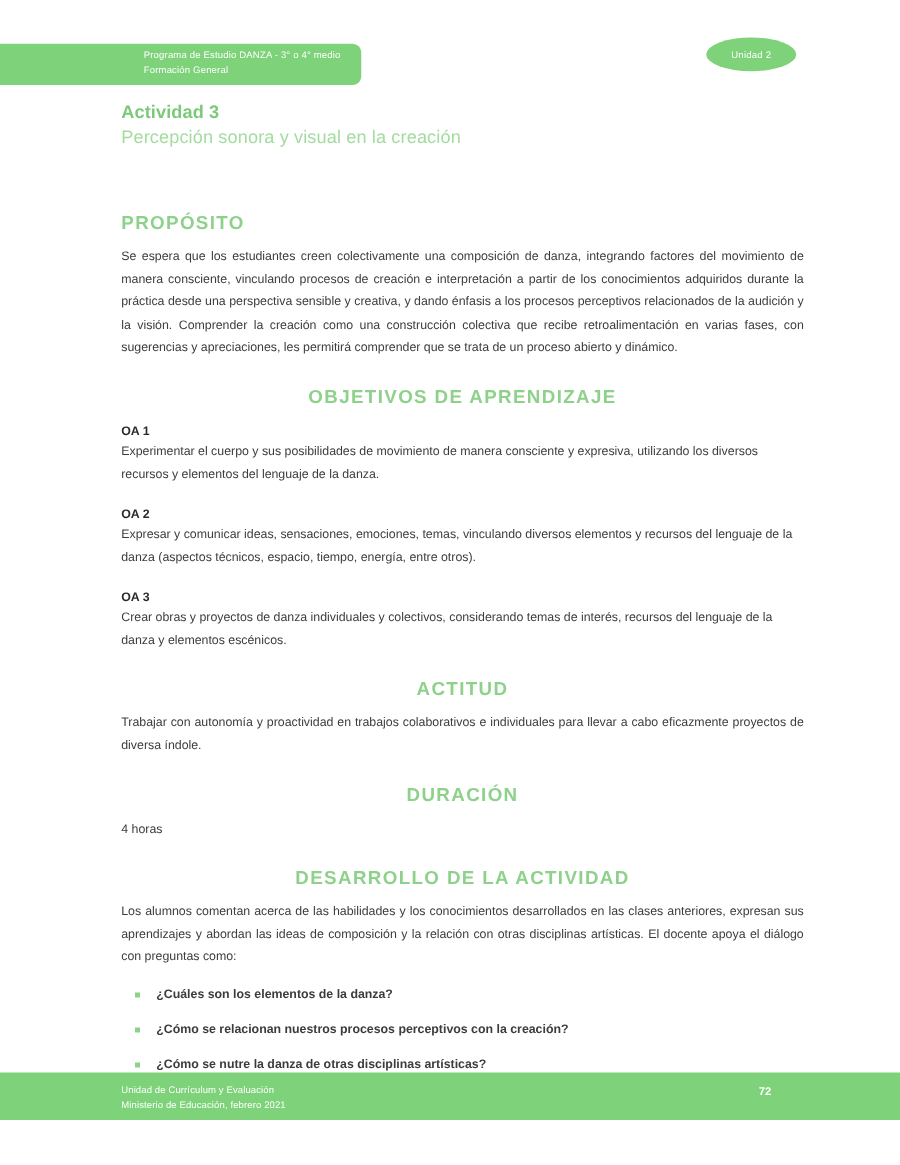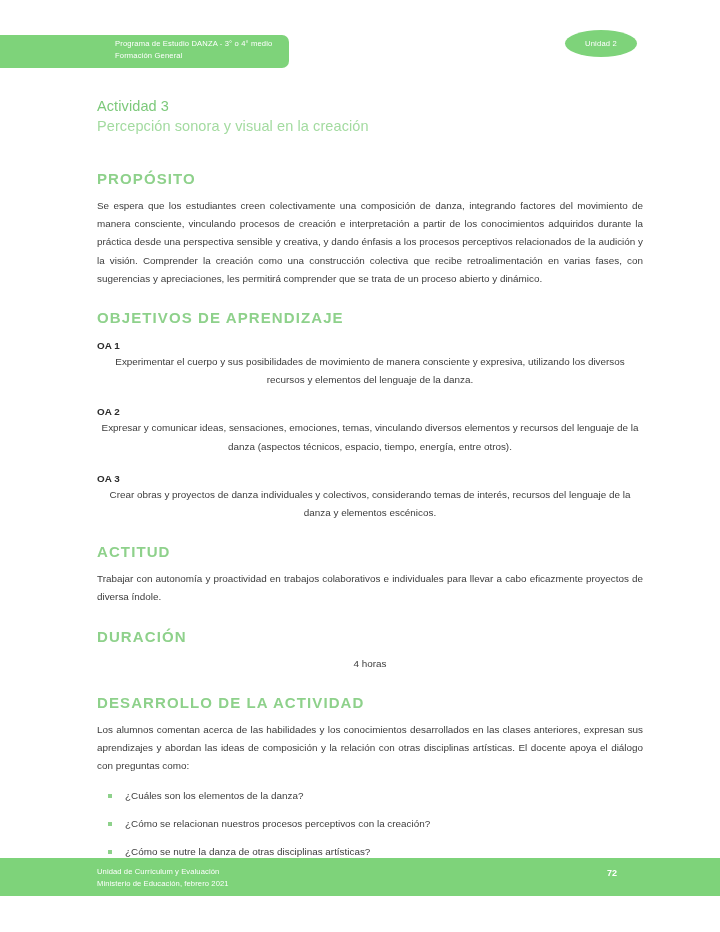--- a/index.html
+++ b/index.html
@@ -63,24 +63,24 @@
   }
 
   
   .title-block {
     position: absolute;
     left: 97px;
     top: 82px;
   }
   .activity-title {
     font-size: 14.5px;
-    font-weight: normal;
+    font-weight: bold;
     color: #7cc97a;
     letter-spacing: 0.1px;
-    margin: 16px 0 4px 0;
+    margin: 0 0 4px 0;
   }
   .activity-subtitle {
     font-size: 14.5px;
     font-weight: normal;
     color: #a3dba0;
     letter-spacing: 0.1px;
     margin: 0;
   }
 
   
@@ -90,44 +90,45 @@
     top: 170px;
     width: 546px;
   }
   .sec-heading {
     font-size: 15px;
     font-weight: bold;
     color: #8ed18b;
     letter-spacing: 1.1px;
     margin: 0 0 10px 0;
   }
-  .sec-heading.spaced-top { margin-top: 21px; }
+  .sec-heading.spaced-top { margin-top: 21px; text-align: center; }
 
   .body-text {
     font-size: 9.9px;
     line-height: 18.2px;
     color: #3c3c3c;
     text-align: justify;
     margin: 0;
   }
-  .body-text.left { text-align: center; }
+  .body-text.left { text-align: left; }
 
   .oa-label {
     font-size: 9.9px;
     font-weight: bold;
     color: #2b2b2b;
     margin: 17px 0 2px 0;
   }
   .oa-label.first { margin-top: 14px; }
 
   
   .bullet-list {
     list-style: none;
     margin: 12px 0 0 0;
     padding: 0;
+    font-weight: bold;
   }
   .bullet-list li {
     position: relative;
     padding-left: 28px;
     font-size: 9.9px;
     line-height: 18px;
     margin-bottom: 10px;
     color: #3c3c3c;
   }
   .bullet-list li::before {

